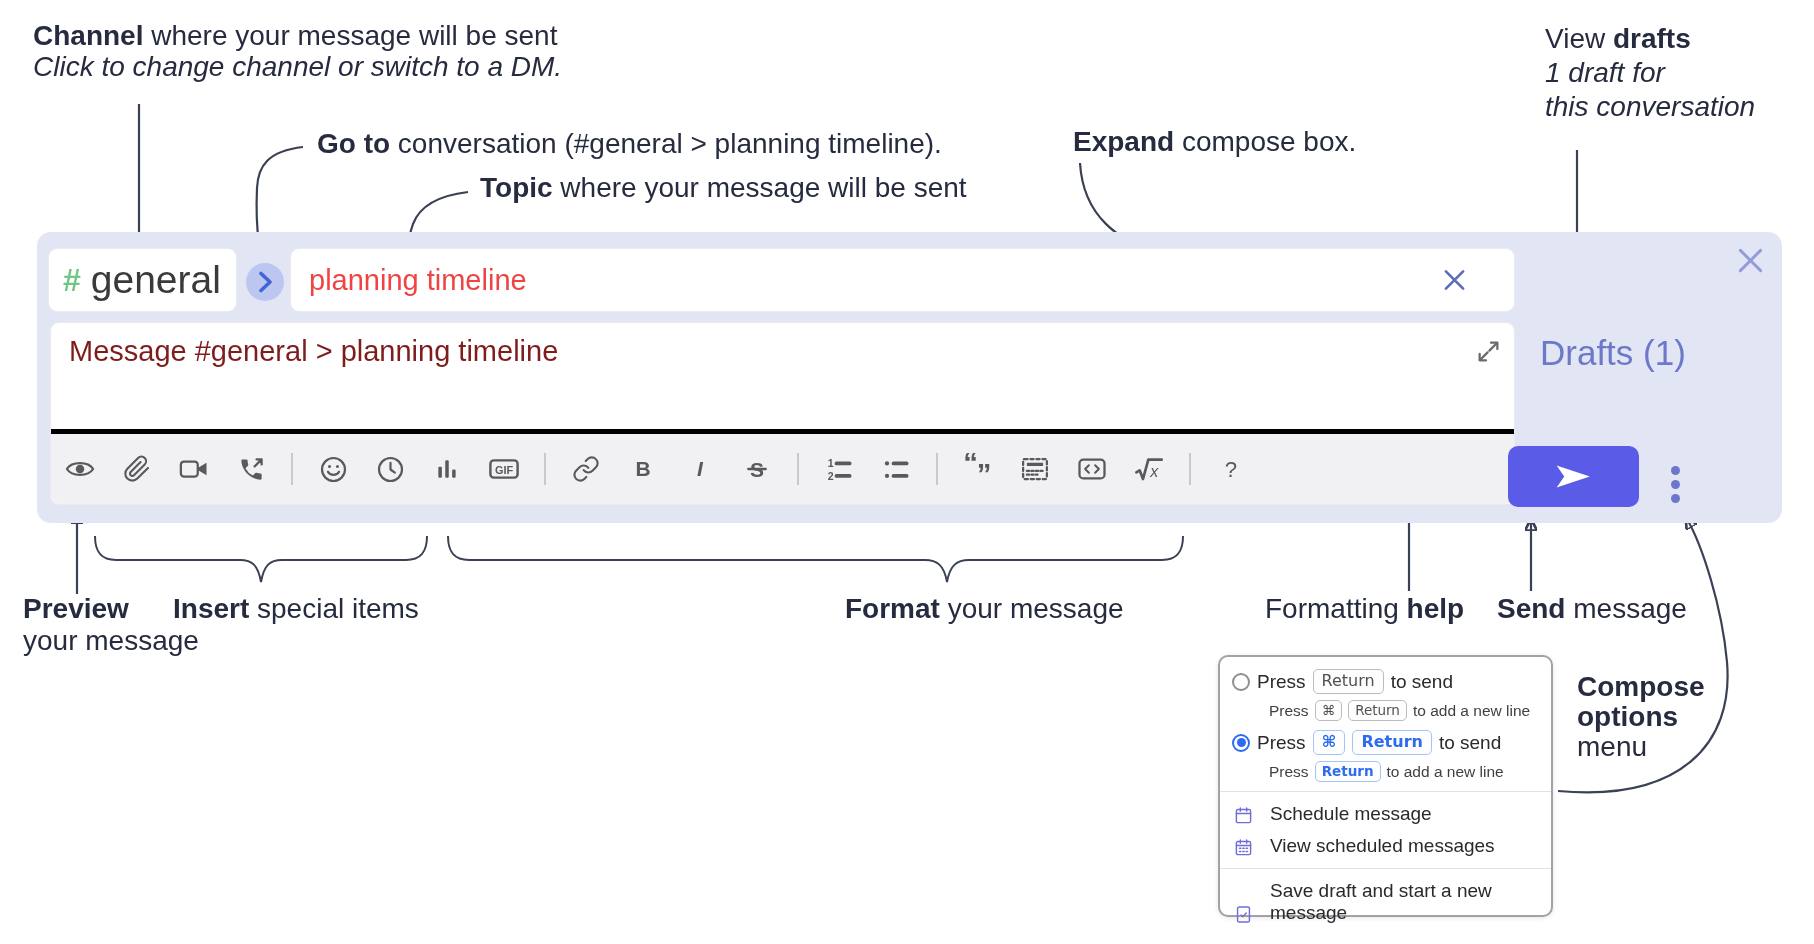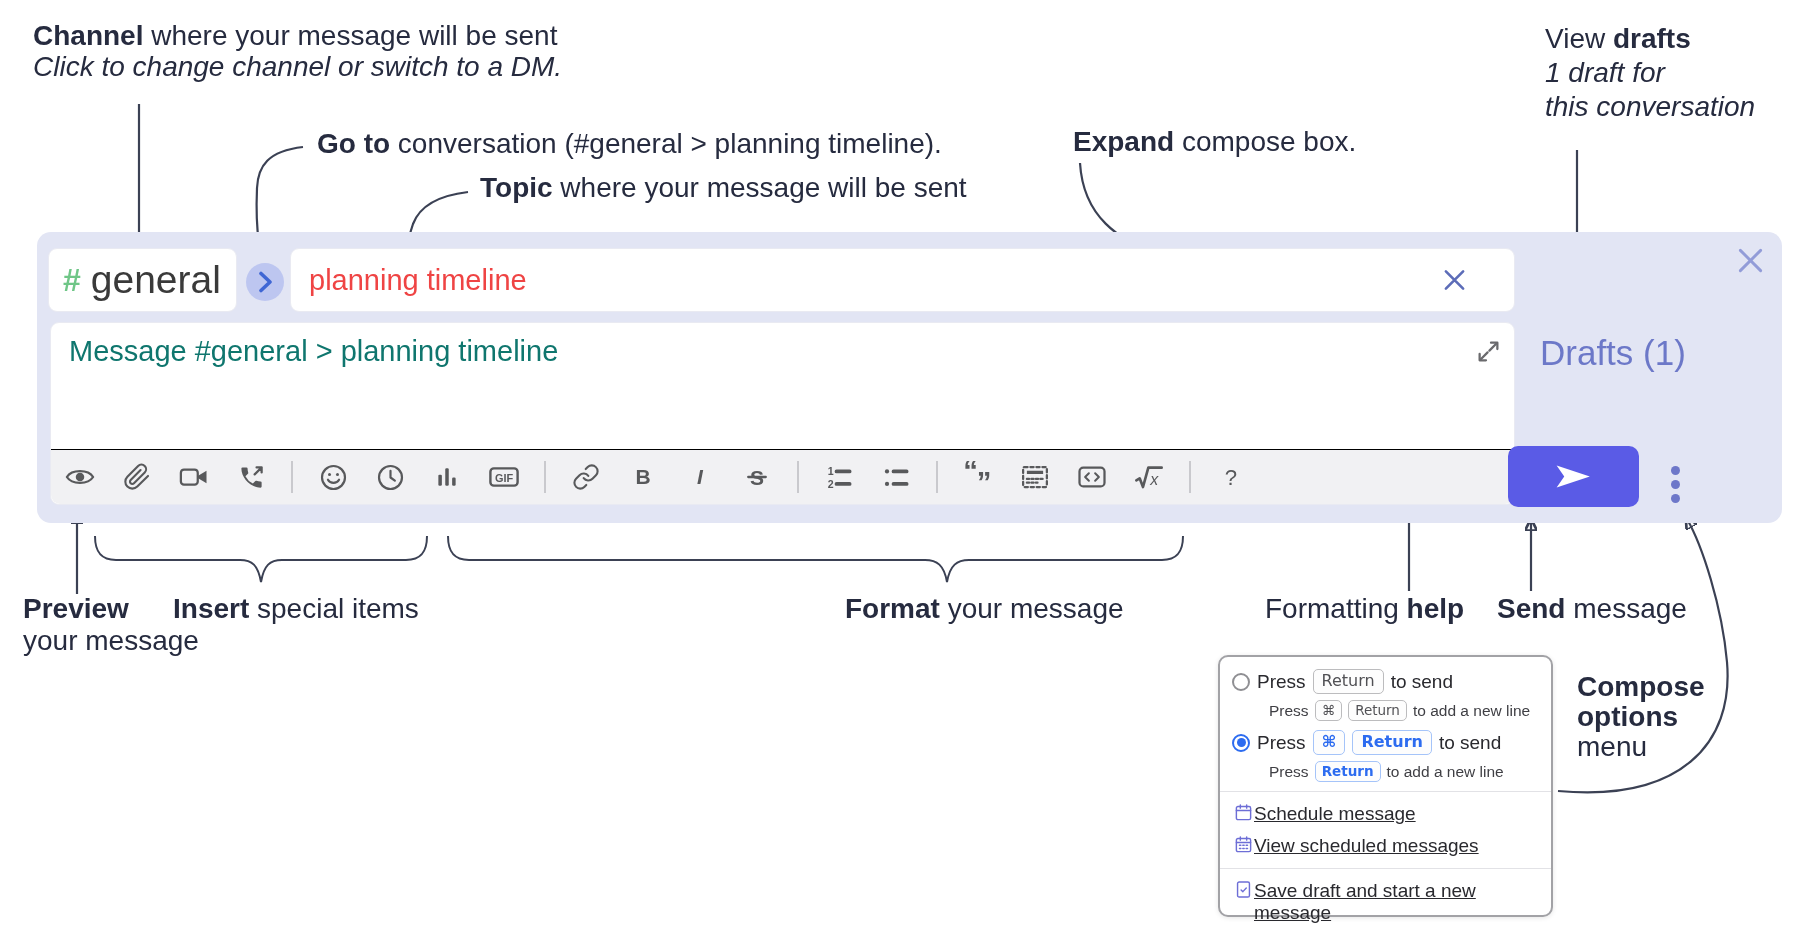--- a/index.html
+++ b/index.html
@@ -23,24 +23,24 @@
   .hash{color:#6fc687;font-weight:700;font-size:32px;line-height:1;}
   .chan-label{font-size:39px;color:#3a3a3a;flex:1;}
   .goto-circle{position:absolute;left:209px;top:31px;width:38px;height:38px;border-radius:50%;
                background:#bdc6f0;display:flex;align-items:center;justify-content:center;cursor:pointer;}
   .topic-box{left:253px;top:16px;width:1225px;height:64px;display:flex;align-items:center;padding:0 18px;}
   .topic-text{font-size:29px;color:#ef4444;flex:1;}
   .clear-x{position:absolute;right:48px;top:50%;transform:translateY(-50%);cursor:pointer;display:flex;}
 
   .msg-panel{left:13px;top:90px;width:1465px;height:183px;display:flex;flex-direction:column;}
   .msg-area{flex:1;position:relative;padding:12px 18px;}
-  .placeholder{font-size:29px;color:#0f766e;}
+  .placeholder{font-size:29px;color:#7f1d1d;}
   .expand-btn{position:absolute;right:13px;top:16px;cursor:pointer;display:flex;}
-  .toolbar{height:54px;background:#f1f1f3;border-top:1px solid #000000;border-radius:0 0 9px 9px;
-           display:flex;align-items:center;padding:0 12px;gap:23px;}
+  .toolbar{height:54px;background:#f1f1f3;border-top:5px solid #000000;border-radius:0 0 9px 9px;
+           display:flex;align-items:center;padding:8px 12px;gap:23px;}
   .tb-btn{width:34px;height:34px;display:flex;align-items:center;justify-content:center;cursor:pointer;flex:0 0 auto;}
   .tb-btn svg{stroke:#58595b;fill:none;stroke-width:1.8;stroke-linecap:round;stroke-linejoin:round;}
   .tb-btn svg text{fill:#58595b;stroke:none;font-family:"Liberation Sans",sans-serif;}
   .tb-div{width:2px;height:32px;background:#c9c9cd;flex:0 0 auto;}
 
   .drafts-link{position:absolute;left:1503px;top:101px;font-size:35px;color:#6c78c8;cursor:pointer;}
   .close-btn{position:absolute;left:1697px;top:12px;width:32px;height:32px;display:flex;align-items:center;justify-content:center;cursor:pointer;}
   .send-btn{position:absolute;left:1471px;top:214px;width:131px;height:61px;background:#5a5be6;border:none;
             border-radius:10px;display:flex;align-items:center;justify-content:center;cursor:pointer;}
   .ellipsis{position:absolute;left:1630px;top:230px;display:flex;flex-direction:column;gap:5px;cursor:pointer;padding:4px;}
@@ -55,21 +55,21 @@
   .radio{width:18px;height:18px;border:2px solid #8f8f93;border-radius:50%;box-sizing:border-box;
          display:flex;align-items:center;justify-content:center;flex:0 0 auto;}
   .radio.sel{border-color:#2d6cf0;}
   .radio.sel i{width:9px;height:9px;border-radius:50%;background:#2d6cf0;}
   .key{display:inline-block;border:1.5px solid #bcbcbe;border-radius:5px;padding:0px 8px 2px;
        font-size:16px;color:#515155;background:#fdfdfd;line-height:21px;
        font-family:"DejaVu Sans","Liberation Sans",sans-serif;}
   .prow.sub .key{font-size:13.5px;padding:0 6px 1px;line-height:18px;}
   .key.blue{border-color:#a5c4f9;color:#2d6cf0;font-weight:700;}
   .pdiv{height:1px;background:#e2e2e6;margin:6px 0;}
-  .mrow{display:flex;align-items:flex-start;gap:1px;padding:5px 10px 5px 14px;cursor:pointer;text-decoration:underline;}
+  .mrow{display:flex;align-items:flex-end;gap:17px;padding:5px 10px 5px 14px;cursor:pointer;}
   .mrow svg{stroke:#6d6ed6;fill:none;stroke-width:1.8;stroke-linecap:round;stroke-linejoin:round;flex:0 0 auto;}
 </style>
 </head>
 <body>
 
 <div id="canvas">
 
   <svg class="overlay" width="1814" height="944" viewBox="0 0 1814 944">
     <defs>
       <marker id="arw" viewBox="0 0 10 10" refX="8" refY="5" markerWidth="5.5" markerHeight="5.5" orient="auto-start-reverse">

